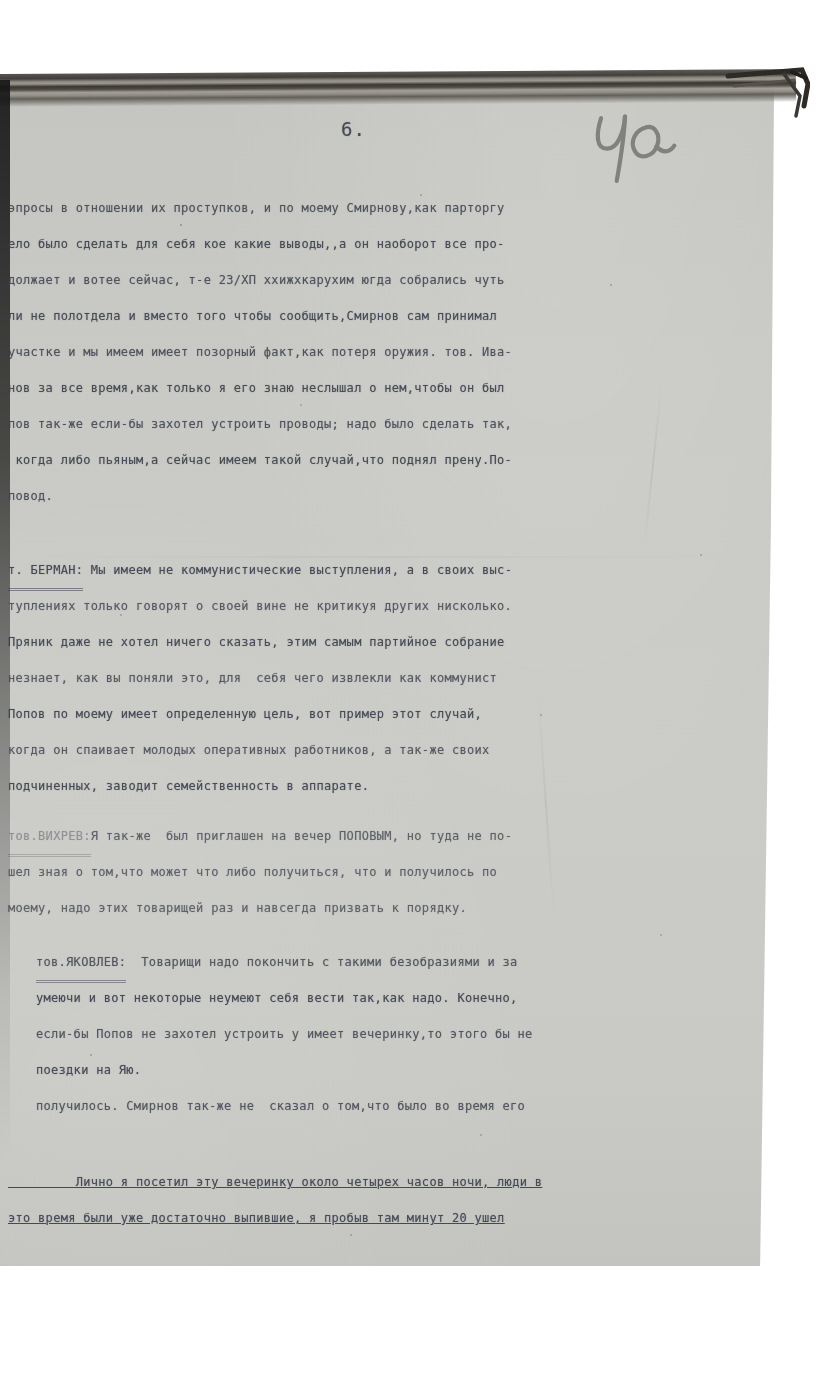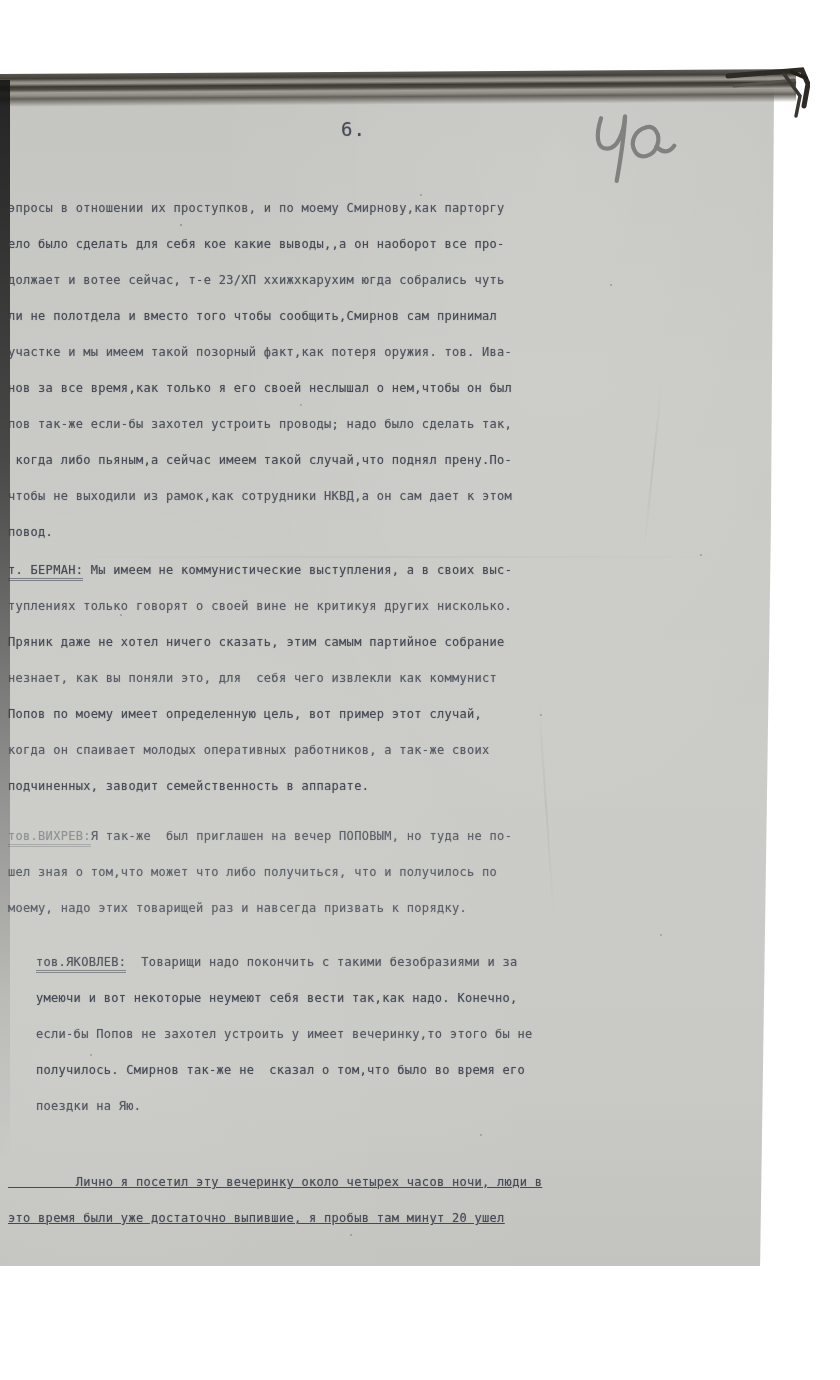--- a/index.html
+++ b/index.html
@@ -99,21 +99,21 @@
     font-size:12px; line-height:36px; letter-spacing:0.3px;
   }
   .paragraph .line{white-space:pre;height:36px;}
   .p1{top:190px;}
   .p2{top:552px;}
   .p3{top:818px;}
   .p4{top:944px;margin-left:28px;}
   .p5{top:1164px;text-decoration:underline;}
   .speaker{
     border-bottom:3px double rgba(58,64,76,0.55);
-    padding-bottom:1px;
+    padding-bottom:11px;
   }
   .p3 .speaker{opacity:0.55;}
   
   .p1 .line:nth-child(odd){opacity:.93;}
   .p2 .line:nth-child(even){opacity:.88;}
   .p3 .line{opacity:.82;}
   .p4 .line:nth-child(odd){opacity:.9;}
 </style>
 </head>
 <body>
@@ -147,45 +147,44 @@
     <path d="M70,50 C75,57 82,58 88,51"></path>
   </g>
 </svg>
 
 <div class="doc-text typed">
     <div class="paragraph p1">
       <div class="line">эпросы в отношении их проступков, и по моему Смирнову,как парторгу</div>
       <div class="line">ело было сделать для себя кое какие выводы,,а он наоборот все про-</div>
       <div class="line">должает и вотее сейчас, т-е 23/ХП ххижхкарухим югда собрались чуть</div>
       <div class="line">ли не полотдела и вместо того чтобы сообщить,Смирнов сам принимал</div>
-      <div class="line">участке и мы имеем такой позорный факт,как потеря оружия. тов. Ива-</div>
-      <div class="line">нов за все время,как только я его своей неслышал о нем,чтобы он был</div>
+      <div class="line">участке и мы имеем имеет позорный факт,как потеря оружия. тов. Ива-</div>
+      <div class="line">нов за все время,как только я его знаю неслышал о нем,чтобы он был</div>
       <div class="line">пов так-же если-бы захотел устроить проводы; надо было сделать так,</div>
       <div class="line"> когда либо пьяным,а сейчас имеем такой случай,что поднял прену.По-</div>
-      <div class="line">чтобы не выходили из рамок,как сотрудники НКВД,а он сам дает к этом</div>
       <div class="line">повод.</div>
     </div>
     <div class="paragraph p2">
       <div class="line"><span class="speaker">т. БЕРМАН:</span><span> Мы имеем не коммунистические выступления, а в своих выс-</span></div>
       <div class="line">туплениях только говорят о своей вине не критикуя других нисколько.</div>
       <div class="line">Пряник даже не хотел ничего сказать, этим самым партийное собрание</div>
       <div class="line">незнает, как вы поняли это, для  себя чего извлекли как коммунист</div>
       <div class="line">Попов по моему имеет определенную цель, вот пример этот случай,</div>
       <div class="line">когда он спаивает молодых оперативных работников, а так-же своих</div>
       <div class="line">подчиненных, заводит семейственность в аппарате.</div>
     </div>
     <div class="paragraph p3">
       <div class="line"><span class="speaker">тов.ВИХРЕВ:</span><span>Я так-же  был приглашен на вечер ПОПОВЫМ, но туда не по-</span></div>
       <div class="line">шел зная о том,что может что либо получиться, что и получилось по</div>
       <div class="line">моему, надо этих товарищей раз и навсегда призвать к порядку.</div>
     </div>
     <div class="paragraph p4">
       <div class="line"><span class="speaker">тов.ЯКОВЛЕВ:</span><span>  Товарищи надо покончить с такими безобразиями и за</span></div>
       <div class="line">умеючи и вот некоторые неумеют себя вести так,как надо. Конечно,</div>
       <div class="line">если-бы Попов не захотел устроить у имеет вечеринку,то этого бы не</div>
+      <div class="line">поездки на Яю.</div>
       <div class="line">получилось. Смирнов так-же не  сказал о том,что было во время его</div>
-      <div class="line">поездки на Яю.</div>
     </div>
     <div class="paragraph p5">
       <div class="line">         Лично я посетил эту вечеринку около четырех часов ночи, люди в</div>
       <div class="line">это время были уже достаточно выпившие, я пробыв там минут 20 ушел</div>
     </div>
   </div>
 
 </body></html>

